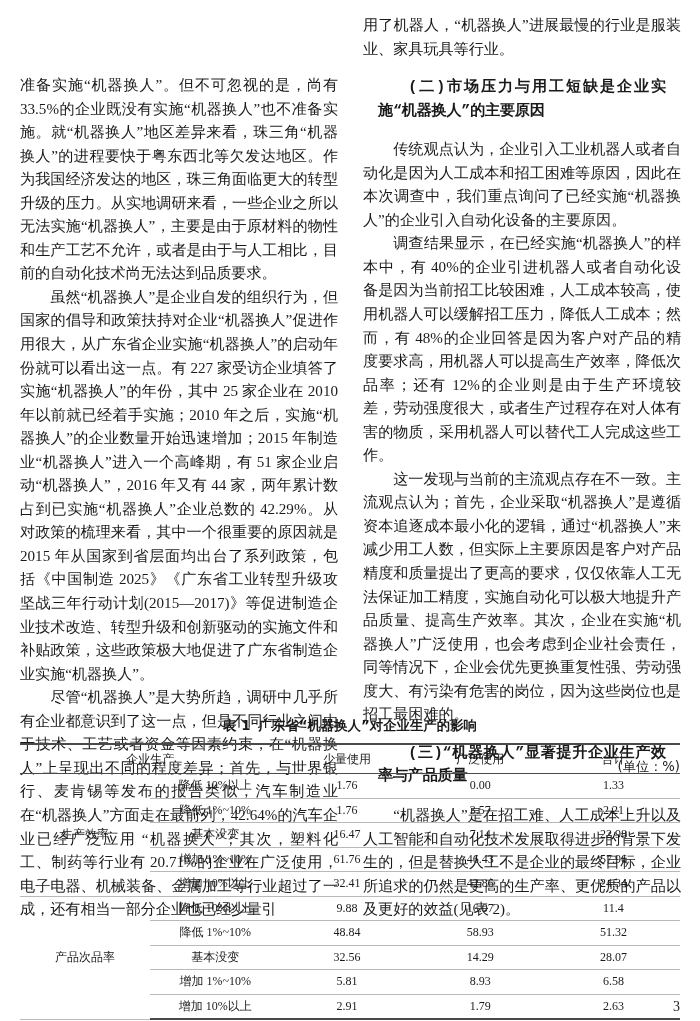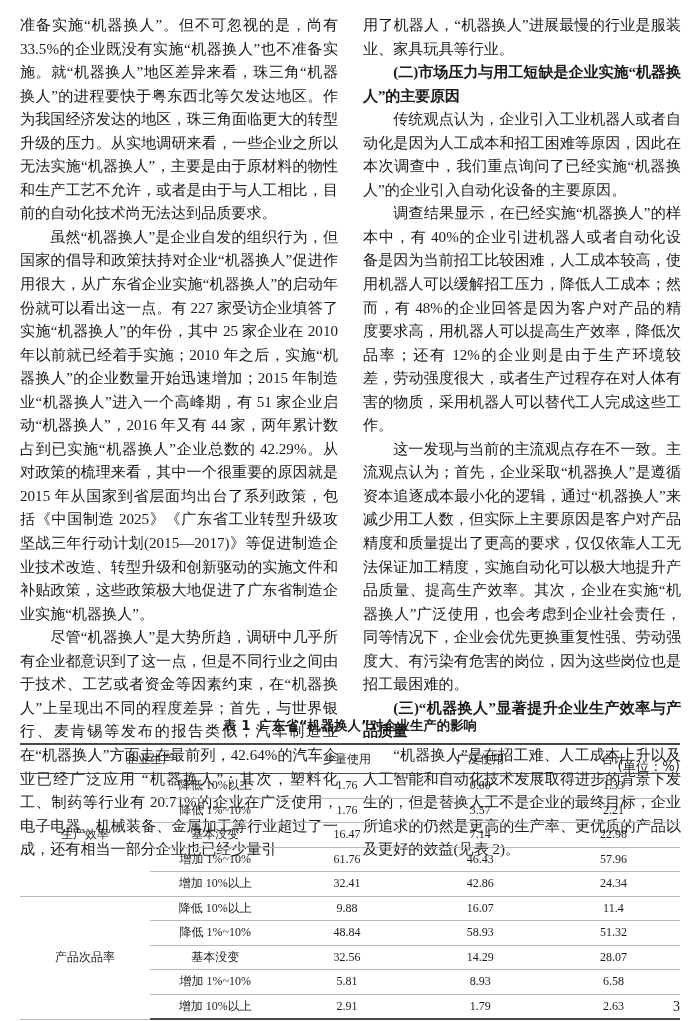--- a/index.html
+++ b/index.html
@@ -39,27 +39,27 @@
     line-height: 23.55px;
     text-align: justify;
     text-justify: inter-ideograph;
     letter-spacing: 0px;
     font-family: "Liberation Serif", "DejaVu Serif", serif;
   }
   p.body-par.cont {
     text-indent: 0;
   }
   h3.sub-head {
-    margin: 0;
+    margin: 15px;
     font-size: 15.1px;
     line-height: 23.55px;
     font-weight: bold;
     text-indent: 2em;
     text-align: justify;
-    font-family: Liberation Serif, serif;
+    font-family: Liberation Mono, monospace;
     letter-spacing: -0.2px;
   }
   
   .table-block {
     position: absolute;
     left: 20px;
     top: 714px;
     width: 660px;
   }
   .tbl-caption-row {

